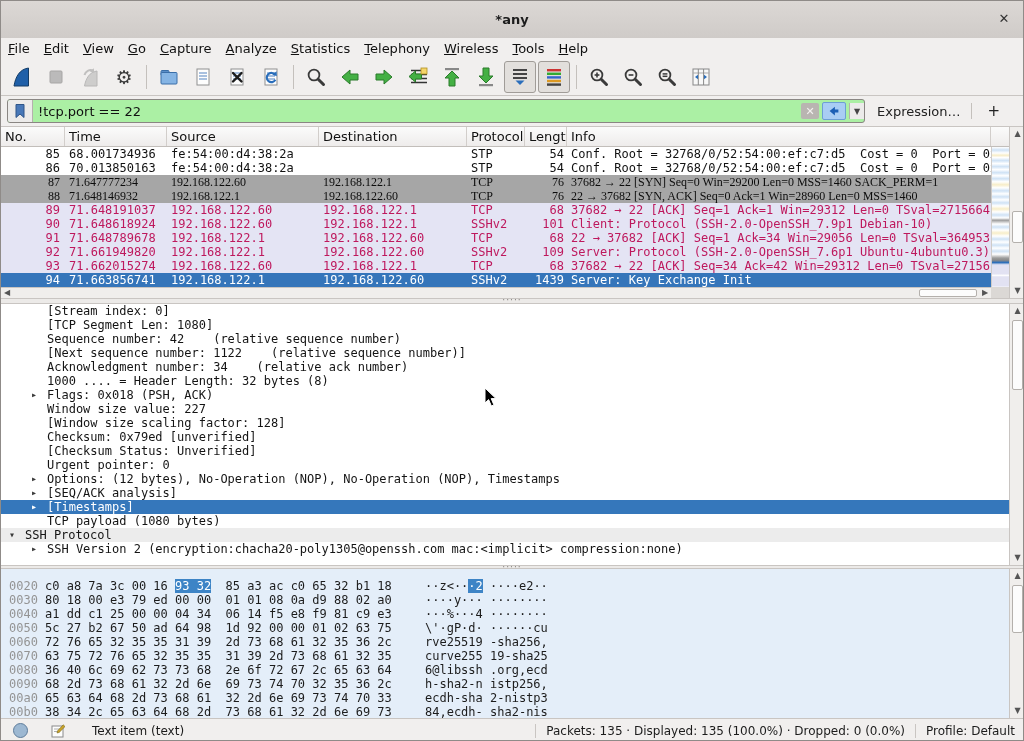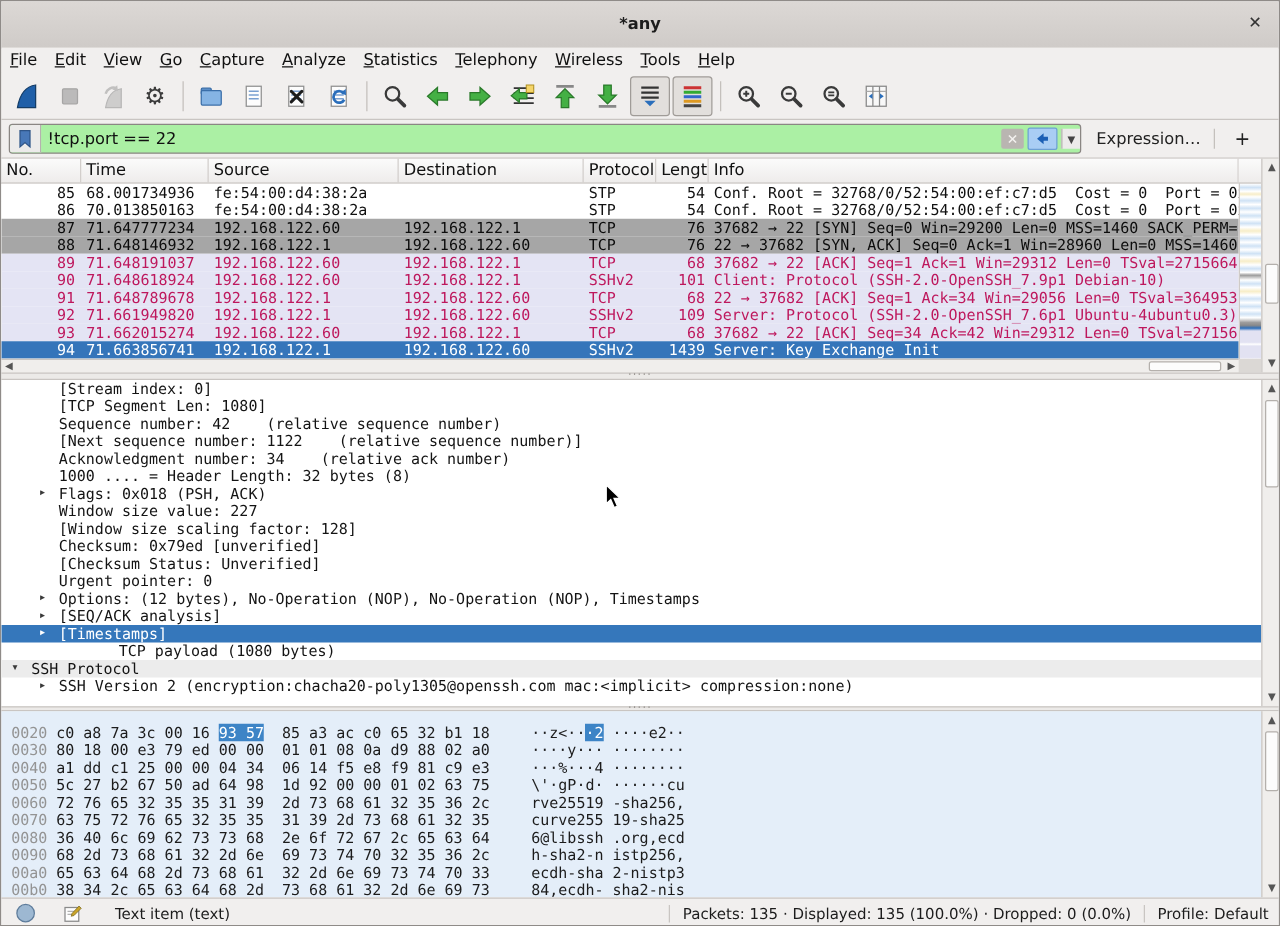--- a/index.html
+++ b/index.html
@@ -55,21 +55,21 @@
   .prow{display:flex;height:14px;line-height:14px;font-size:12px;white-space:pre;}
   .prow .cell{overflow:hidden;box-sizing:border-box;}
   .c-no{width:64px;text-align:right;padding-right:5px;}
   .c-time{width:102px;padding-left:4px;}
   .c-src{width:152px;padding-left:4px;}
   .c-dst{width:148px;padding-left:4px;}
   .c-proto{width:58px;padding-left:4px;}
   .c-len{width:42px;text-align:right;padding-right:3px;}
   .c-info{flex:1;padding-left:4px;}
   .prow.white{background:#fff;color:#111;}
-  .prow.gray{background:#a6a6a6;color:#0c0c0c;}
+  .prow.gray{background:#a6a6a6;color:#0c0c0c;font-family:Liberation Serif, serif;}
   .prow.lavender{background:#e4e4f4;color:#be185d;}
   .prow.selected{background:#3575ba;color:#fff;}
 
   
   #minimap{position:absolute;left:990px;top:146px;width:18px;height:151px;background:
     linear-gradient(180deg,
       #ffffff 0%, #cfe2f5 2%, #ffffff 4%, #f7edc8 5.5%, #ffffff 7%,
       #cfe2f5 9%, #ffffff 11%, #cfe2f5 13%, #ffffff 15%, #cfe2f5 17%, #ffffff 19%,
       #cfe2f5 21%, #ffffff 23%, #f7edc8 25%, #ffffff 27%, #cfe2f5 29%, #ffffff 31%,
       #cfe2f5 33%, #ffffff 35%, #cfe2f5 37%, #ffffff 39%, #f7edc8 41%, #ffffff 43%,
@@ -417,35 +417,35 @@
       <div class="dline" style="padding-left: 30px;"><span class="arrow"></span><span>1000 .... = Header Length: 32 bytes (8)</span></div>
       <div class="dline" style="padding-left: 30px;"><span class="arrow">▸</span><span>Flags: 0x018 (PSH, ACK)</span></div>
       <div class="dline" style="padding-left: 30px;"><span class="arrow"></span><span>Window size value: 227</span></div>
       <div class="dline" style="padding-left: 30px;"><span class="arrow"></span><span>[Window size scaling factor: 128]</span></div>
       <div class="dline" style="padding-left: 30px;"><span class="arrow"></span><span>Checksum: 0x79ed [unverified]</span></div>
       <div class="dline" style="padding-left: 30px;"><span class="arrow"></span><span>[Checksum Status: Unverified]</span></div>
       <div class="dline" style="padding-left: 30px;"><span class="arrow"></span><span>Urgent pointer: 0</span></div>
       <div class="dline" style="padding-left: 30px;"><span class="arrow">▸</span><span>Options: (12 bytes), No-Operation (NOP), No-Operation (NOP), Timestamps</span></div>
       <div class="dline" style="padding-left: 30px;"><span class="arrow">▸</span><span>[SEQ/ACK analysis]</span></div>
       <div class="dline sel" style="padding-left: 30px;"><span class="arrow">▸</span><span>[Timestamps]</span></div>
-      <div class="dline" style="padding-left: 30px; gap: 48px;"><span class="arrow"></span><span>TCP payload (1080 bytes)</span></div>
+      <div class="dline" style="padding-left: 30px;"><span class="arrow"></span><span>TCP payload (1080 bytes)</span></div>
       <div class="dline sec" style="padding-left: 8px;"><span class="arrow">▾</span><span>SSH Protocol</span></div>
       <div class="dline" style="padding-left: 30px;"><span class="arrow">▸</span><span>SSH Version 2 (encryption:chacha20-poly1305@openssh.com mac:&lt;implicit&gt; compression:none)</span></div>
     </div>
 
   <div class="vscroll" id="details-vscroll" style="left:1008px;top:303px;height:261px;">
     <div class="arr" style="top:0;">▲</div>
     <div class="thumb" style="top:16px;height:70px;"></div>
     <div class="arr" style="bottom:0;">▼</div>
   </div>
 
   <div class="splitter" style="top:564px;height:4px;">·····</div>
 
   <div id="hexpane" class="mono">
-      <div class="hrow"><span class="off">0020</span><span class="hexbytes"><span class="hx">c0 a8 7a 3c 00 16 </span><span class="hx hl">93 57</span><span class="hx">  85 a3 ac c0 65 32 b1 18</span></span><span class="hasc"><span class="hx">··z&lt;··</span><span class="hx hl">·2</span><span class="hx"> ····e2··</span></span></div>
+      <div class="hrow"><span class="off">0020</span><span class="hexbytes"><span class="hx">c0 a8 7a 3c 00 16 </span><span class="hx hl">93 32</span><span class="hx">  85 a3 ac c0 65 32 b1 18</span></span><span class="hasc"><span class="hx">··z&lt;··</span><span class="hx hl">·2</span><span class="hx"> ····e2··</span></span></div>
       <div class="hrow"><span class="off">0030</span><span class="hexbytes"><span class="hx">80 18 00 e3 79 ed 00 00  01 01 08 0a d9 88 02 a0</span></span><span class="hasc"><span class="hx">····y··· ········</span></span></div>
       <div class="hrow"><span class="off">0040</span><span class="hexbytes"><span class="hx">a1 dd c1 25 00 00 04 34  06 14 f5 e8 f9 81 c9 e3</span></span><span class="hasc"><span class="hx">···%···4 ········</span></span></div>
       <div class="hrow"><span class="off">0050</span><span class="hexbytes"><span class="hx">5c 27 b2 67 50 ad 64 98  1d 92 00 00 01 02 63 75</span></span><span class="hasc"><span class="hx">\'·gP·d· ······cu</span></span></div>
       <div class="hrow"><span class="off">0060</span><span class="hexbytes"><span class="hx">72 76 65 32 35 35 31 39  2d 73 68 61 32 35 36 2c</span></span><span class="hasc"><span class="hx">rve25519 -sha256,</span></span></div>
       <div class="hrow"><span class="off">0070</span><span class="hexbytes"><span class="hx">63 75 72 76 65 32 35 35  31 39 2d 73 68 61 32 35</span></span><span class="hasc"><span class="hx">curve255 19-sha25</span></span></div>
       <div class="hrow"><span class="off">0080</span><span class="hexbytes"><span class="hx">36 40 6c 69 62 73 73 68  2e 6f 72 67 2c 65 63 64</span></span><span class="hasc"><span class="hx">6@libssh .org,ecd</span></span></div>
       <div class="hrow"><span class="off">0090</span><span class="hexbytes"><span class="hx">68 2d 73 68 61 32 2d 6e  69 73 74 70 32 35 36 2c</span></span><span class="hasc"><span class="hx">h-sha2-n istp256,</span></span></div>
       <div class="hrow"><span class="off">00a0</span><span class="hexbytes"><span class="hx">65 63 64 68 2d 73 68 61  32 2d 6e 69 73 74 70 33</span></span><span class="hasc"><span class="hx">ecdh-sha 2-nistp3</span></span></div>
       <div class="hrow"><span class="off">00b0</span><span class="hexbytes"><span class="hx">38 34 2c 65 63 64 68 2d  73 68 61 32 2d 6e 69 73</span></span><span class="hasc"><span class="hx">84,ecdh- sha2-nis</span></span></div>
     </div>

